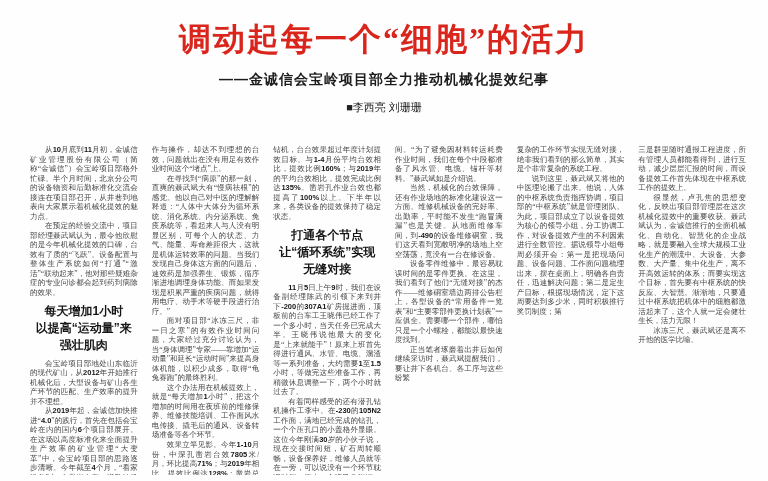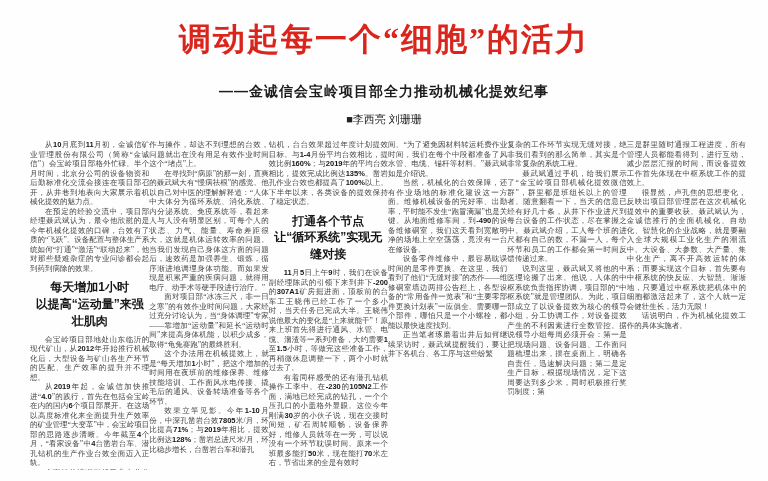--- a/index.html
+++ b/index.html
@@ -3,25 +3,25 @@
 <meta charset="utf-8">
 <style>
   * { margin:0; padding:0; box-sizing:border-box; }
   html,body { width:768px; height:481px; background:#ffffff; overflow:hidden;
     font-family:"Liberation Serif","DejaVu Serif",serif; }
   .page { width:768px; height:481px; position:relative; background:#fefefe; }
   .hdr { padding-top:18px; }
   .title { text-align:center; font-size:32px; font-weight:bold; letter-spacing:2px;
     color:#d9251c; font-family:"Liberation Serif","DejaVu Serif",serif; }
   .subtitle { text-align:center; font-size:14px; font-weight:bold; color:#1c1c1c;
-    margin-top:21px; letter-spacing:1px;
+    margin-top:9px; letter-spacing:1px;
     font-family:"Liberation Sans","DejaVu Sans",sans-serif; }
   .byline { text-align:center; font-size:11px; color:#222; margin-top:11px;
     font-family:"Liberation Sans","DejaVu Sans",sans-serif; }
-  .columns { display:flex; gap:0; padding:0 22px 0 30px; margin-top:13px;
+  .columns { display:flex; gap:14px; padding:0 22px 0 30px; margin-top:30px;
     height:330px; overflow:hidden; }
   .col { flex:1 1 0; min-width:0; font-size:7.5px; line-height:1.27;
     text-align:justify; color:#454545; overflow:hidden;
     font-family:"Liberation Serif","DejaVu Serif",serif; }
   .col p { text-indent:2em; }
   .col p.cont { text-indent:0; }
   .subhead { font-weight:bold; text-align:center; font-size:12px; color:#161616;
     margin:6px 0 5px; line-height:1.4; text-indent:0;
     font-family:"Liberation Sans","DejaVu Sans",sans-serif; }
   .col b { color:#151515; font-weight:bold;
@@ -65,22 +65,21 @@
         <p>有着同样感受的还有潜孔钻机操作工李中。在<b>-230</b>的<b>105N2</b>工作面，满地已经完成的钻孔，一个个压孔口的小盖格外显眼。这位今年刚满<b>30</b>岁的小伙子说，现在交接时间短，矿石周转顺畅，设备保养好，维修人员就等在一旁，可以说没有一个环节耽误时间。原来一个班最多能打<b>50</b>米，现在能打<b>70</b>米左右，节省出来的全是有效时</p>
       </div>
       <div class="col">
         <p class="cont">间。“为了避免因材料转运耗费作业时间，我们在每个中段都准备了风水管、电缆、锚杆等材料。”聂武斌如是介绍说。</p>
         <p>当然，机械化的台效保障，还有作业场地的标准化建设这一方面。维修机械设备的完好率、出勤率，平时能不发生“跑冒滴漏”也是关键。从地面维修车间，到<b>-490</b>的设备维修硐室，我们这天看到宽敞明净的场地上空空荡荡，竟没有一台在修设备。</p>
         <p>设备零件维修中，最容易耽误时间的是零件更换。在这里，我们看到了他们“无缝对接”的杰作——维修硐室墙边两排公告栏上，各型设备的“常用备件一览表”和“主要零部件更换计划表”一应俱全。需要哪一个部件，哪怕只是一个小螺栓，都能以最快速度找到。</p>
         <p>正当笔者琢磨着出井后如何继续采访时，聂武斌提醒我们，要让井下各机台、各工序与这些纷繁</p>
       </div>
       <div class="col">
         <p class="cont">复杂的工作环节实现无缝对接，绝非我们看到的那么简单，其实是个非常复杂的系统工程。</p>
-        <p>聂武斌通过手机，给我们展示了“金宝岭项目部机械化提效微信群”，群里都是班组长以上的管理者。随意翻看一下，当天的信息已经有好几十条，从井下作业进尺到每台设备的工作状态，尽在掌握之中。聂武斌介绍，工人每个班的进尺都有自己的数，不漏一人，每个环节和员工的工作都会第一时间反馈传递过来。</p>
         <p>说到这里，聂武斌又将他的中医理论搬了出来。他说，人体的中枢系统负责指挥协调，项目部的“中枢系统”就是管理团队。为此，项目部成立了以设备提效为核心的领导小组，分工协调工作，对设备提效产生的不利因素进行全数管控。据说领导小组每周必须开会：第一是把现场问题、设备问题、工作面问题梳理出来，摆在桌面上，明确各自责任，迅速解决问题；第二是定生产目标，根据现场情况，定下这周要达到多少米，同时积极推行奖罚制度；第</p>
       </div>
       <div class="col">
         <p class="cont">三是群里随时通报工程进度，所有管理人员都能看得到，进行互动，减少层层汇报的时间，而设备提效工作首先体现在中枢系统工作的提效上。</p>
         <p>很显然，卢孔焦的思想变化，反映出项目部管理层在这次机械化提效中的重要收获。聂武斌认为，金诚信推行的全面机械化、自动化、智慧化的企业战略，就是要融入全球大规模工业化生产的潮流中。大设备、大参数、大产量、集中化生产，离不开高效运转的体系；而要实现这个目标，首先要有中枢系统的快反应、大智慧。渐渐地，只要通过中枢系统把机体中的细胞都激活起来了，这个人就一定会健壮生长，活力无限！</p>
-        <p>话说明白，作为机械化提效工作的具体实施者。</p>
+        <p>冰冻三尺，聂武斌还是离不开他的医学比喻。</p>
       </div>
     </main>
 </div>
 
 </body></html>

